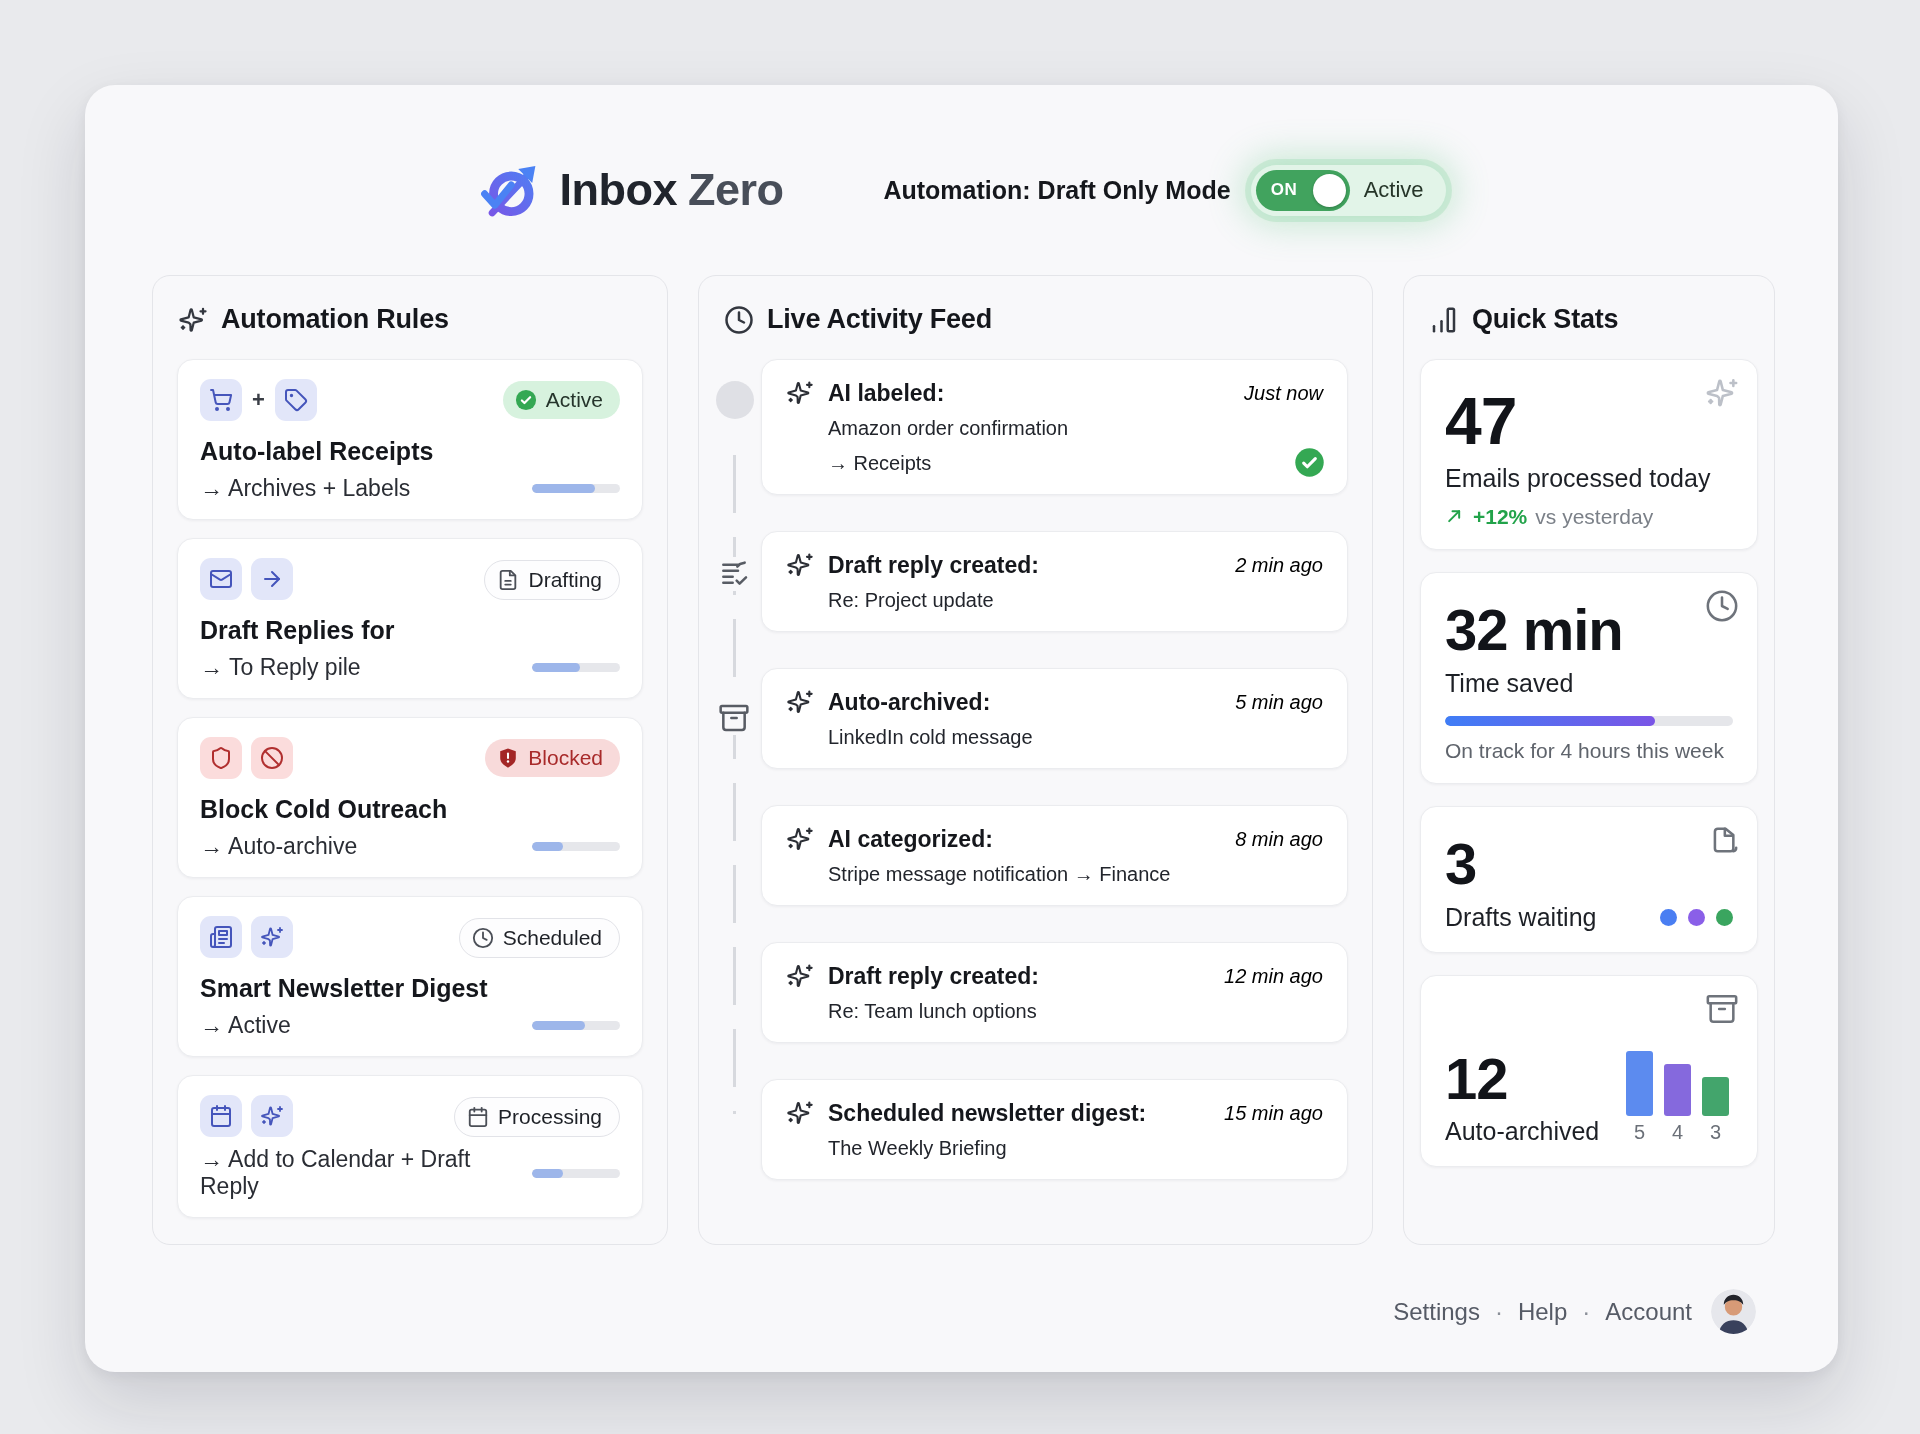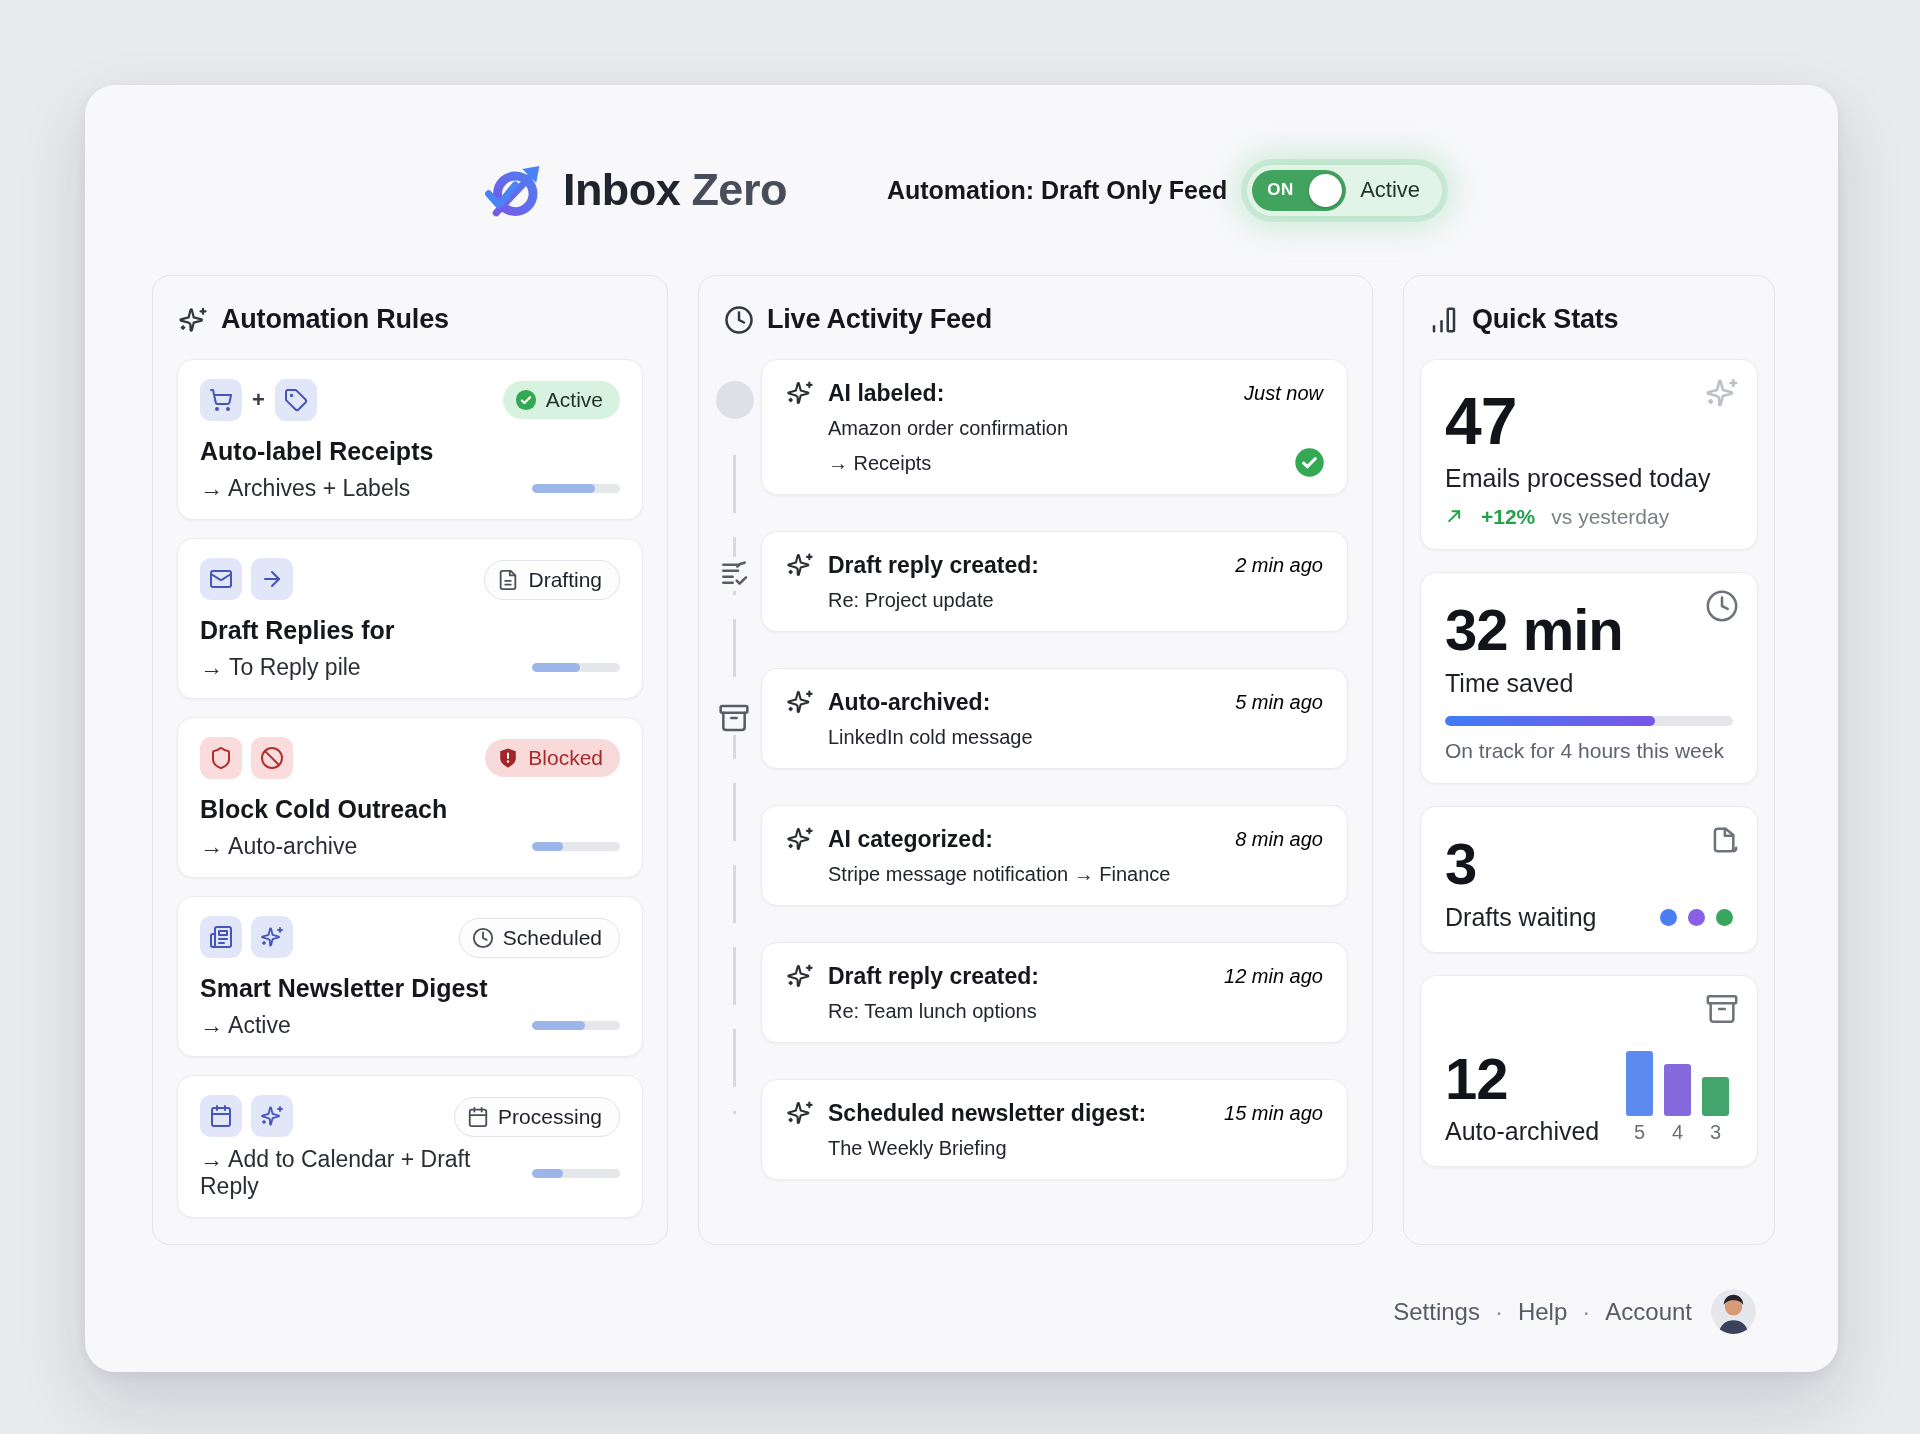--- a/index.html
+++ b/index.html
@@ -137,21 +137,21 @@
     background:#fff; border:1.5px solid #ebecef; border-radius:16px;
     box-shadow:0 1px 3px rgba(16,24,40,.05);
   }
   .stat-corner { position:absolute; top:16px; right:18px; }
   .stat-corner svg { width:34px; height:34px; }
   .corner-light { color:#bcc0c8; }
   .corner-gray { color:#6e737b; }
   .stat-value { font-size:66px; font-weight:800; letter-spacing:-1px; color:#121419; line-height:1.08; margin-top:8px; }
   .stat-value.md { font-size:58px; }
   .stat-label { font-size:25px; color:#1d2026; margin-top:7px; }
-  .stat-note { display:flex; align-items:center; gap:16px; margin-top:12px; font-size:21px; color:#7b8088; }
+  .stat-note { display:flex; align-items:center; gap:8px; margin-top:12px; font-size:21px; color:#7b8088; }
   .stat-note svg { width:20px; height:20px; color:#22a34a; }
   .green-b { color:#22a34a; font-weight:700; }
   .big-track { height:10px; border-radius:5px; background:#e5e6ea; margin:18px 0 13px; overflow:hidden; }
   .big-fill { display:block; height:100%; border-radius:5px; background:linear-gradient(90deg,#3f7df6,#7a55e6); }
   .note-line { font-size:21px; color:#5f646c; }
   .label-row { display:flex; align-items:center; justify-content:space-between; margin-top:7px; }
   .dots { display:flex; gap:11px; }
   .dot { width:17px; height:17px; border-radius:50%; }
   .dot-blue { background:#4a7ef2; } .dot-purple { background:#8a5fe8; } .dot-green { background:#3aa55f; }
   .stat-flex { display:flex; align-items:flex-end; justify-content:space-between; }
@@ -185,21 +185,21 @@
           </linearGradient>
         </defs>
         <circle cx="27" cy="29" r="14" stroke="url(#lg1)" stroke-width="7"></circle>
         <path d="M12 44 L41 13" stroke="url(#lg1)" stroke-width="5.5" stroke-linecap="round"></path>
         <path d="M46 7 L32.5 9.5 L43.5 20.5 Z" fill="#4b82f4"></path>
         <path d="M6 29 L14 38 L27 22" stroke="#4b82f4" stroke-width="5.5" stroke-linecap="round" stroke-linejoin="round" fill="none"></path>
       </svg>
       <div class="logo-text"><span class="brand-a">Inbox</span><span class="brand-b">Zero</span></div>
     </div>
     <div class="automation">
-      <span class="automation-label">Automation: Draft Only Feed</span>
+      <span class="automation-label">Automation: Draft Only Mode</span>
       <div class="toggle-outer">
         <div class="toggle-pill">
           <span class="toggle-on">ON</span>
           <span class="toggle-knob"></span>
         </div>
         <span class="toggle-status">Active</span>
       </div>
     </div>
   </div>
 

